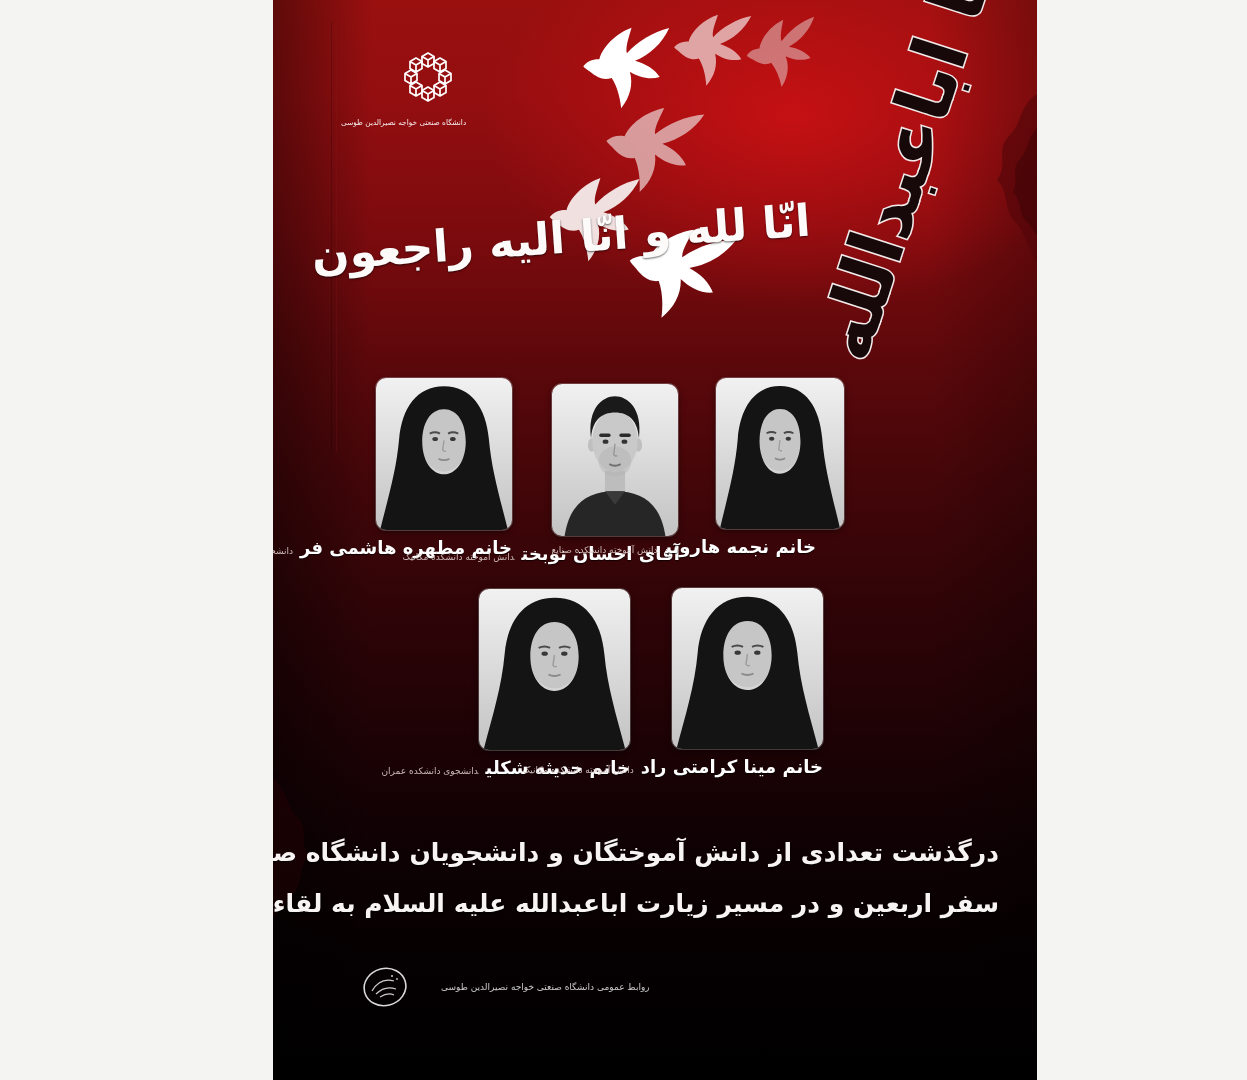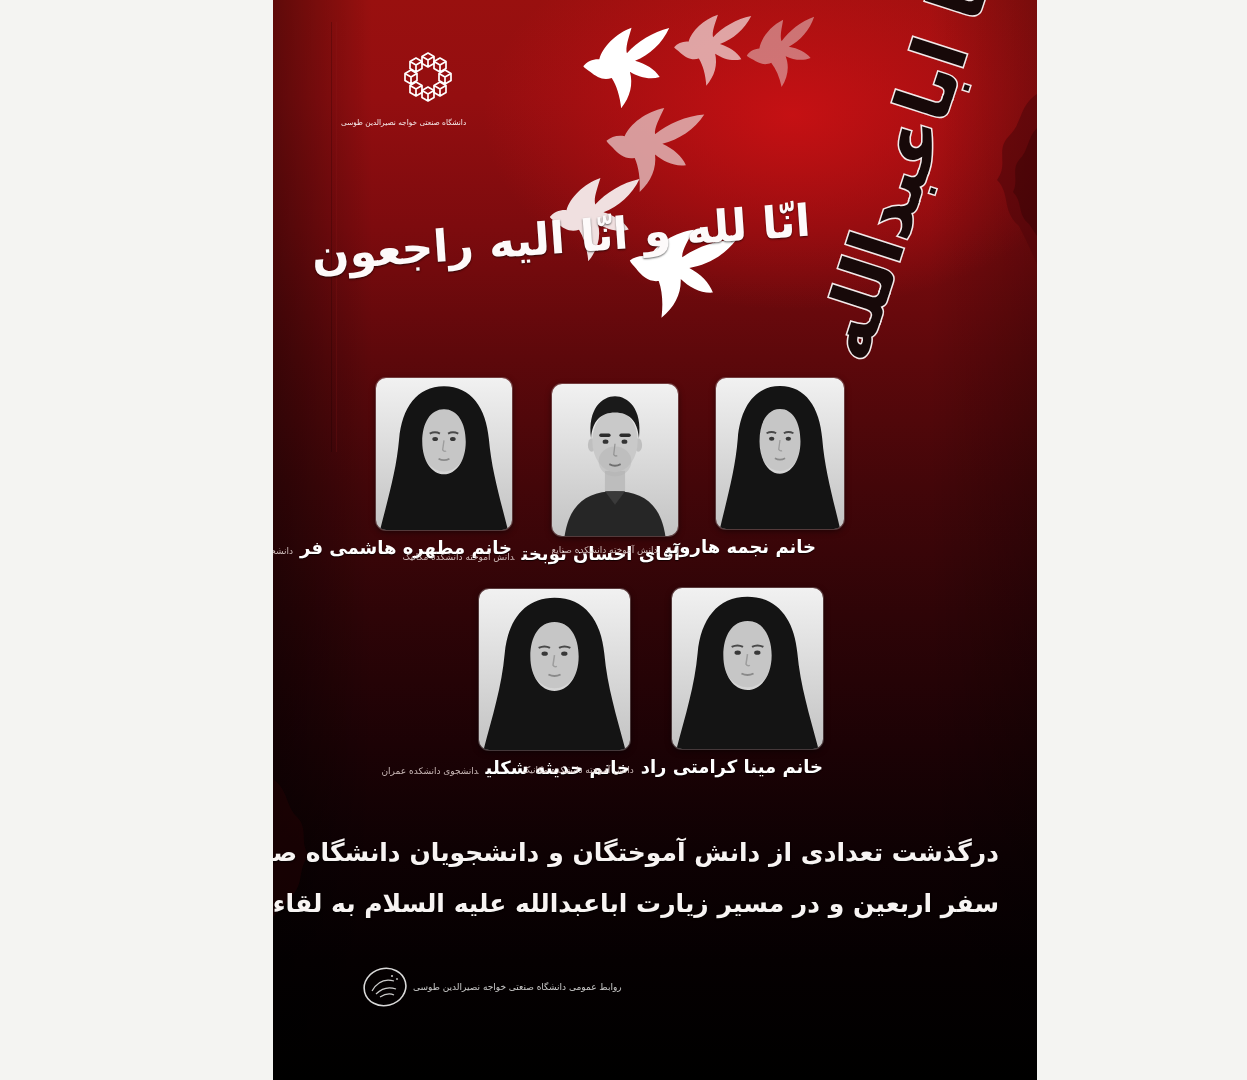--- a/index.html
+++ b/index.html
@@ -70,21 +70,21 @@
   .person.p3 .cap{transform:translateX(-28px);}
   
   .message{
     position:absolute;left:38px;top:827px;width:688px;text-align:center;direction:rtl;
     color:#f8f4f3;font-weight:bold;font-size:25px;line-height:51px;white-space:nowrap;
     text-shadow:0 1px 2px rgba(0,0,0,.8);
   }
   
   .signature{position:absolute;left:86px;top:963px;display:flex;align-items:center;}
   .signature .sig-text{
-    margin-right:14px;margin-left:2px;font-size:9px;color:rgba(255,255,255,.78);
+    margin-right:14px;margin-left:30px;font-size:9px;color:rgba(255,255,255,.78);
     direction:rtl;white-space:nowrap;letter-spacing:.5px;
   }
 </style>
 </head>
 <body>
 
 <svg width="0" height="0" style="position:absolute" aria-hidden="true">
   <defs>
     <linearGradient id="gbg" x1="0" y1="0" x2="0" y2="1">
       <stop offset="0" stop-color="#f1f1f1"></stop>

